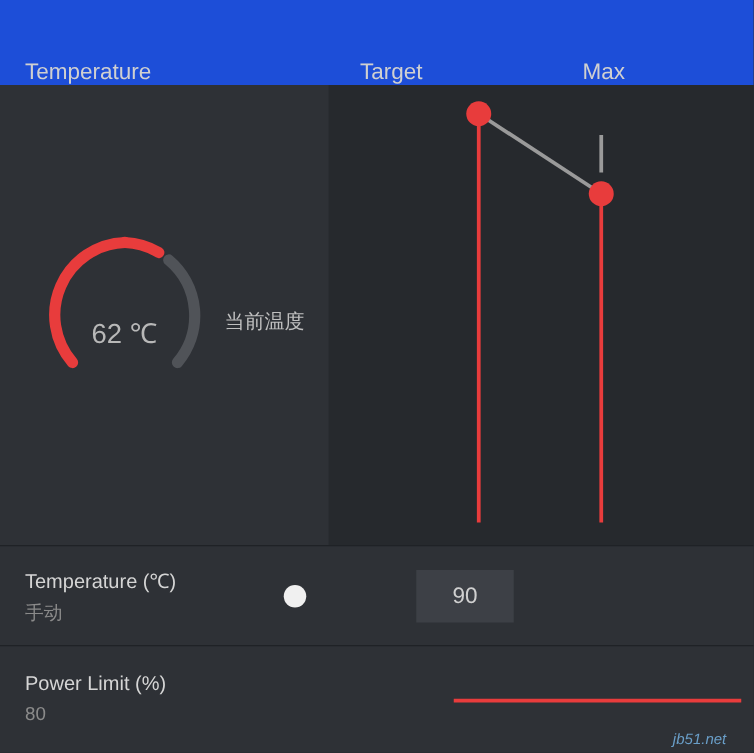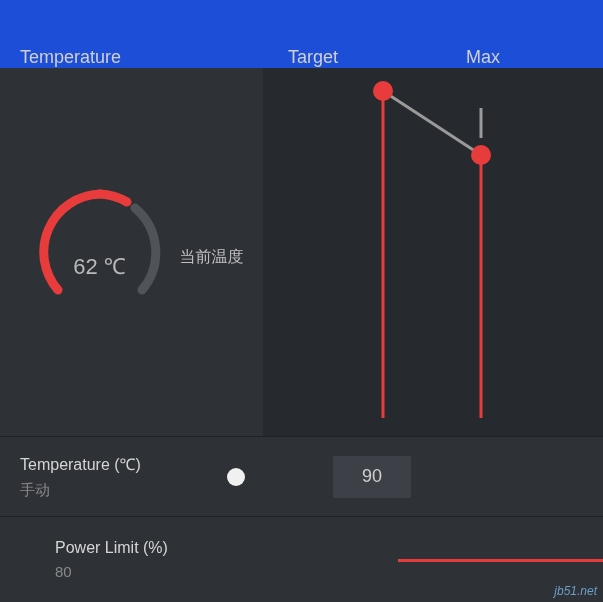--- a/index.html
+++ b/index.html
@@ -146,21 +146,20 @@
       font-size: 18px;
       color: #d0d0d0;
       cursor: pointer;
     }
     .power-row {
       display: flex;
       height: 86px;
       align-items: center;
       background: #2e3136;
       border-top: 1px solid #1f2226;
-      padding-left: 35px;
     }
     .power-left {
       width: 263px;
       padding-left: 20px;
       display: flex;
       flex-direction: column;
       gap: 6px;
     }
     .power-right {
       flex: 1;
@@ -172,21 +171,21 @@
     .power-slider-track {
       position: absolute;
       left: 100px;
       top: 42px;
       width: 230px;
       height: 3px;
       background: #e83c3c;
     }
     .watermark {
       position: absolute;
-      right: 6px;
+      right: 22px;
       bottom: 4px;
       font-size: 12px;
       color: #6a9fc9;
       font-style: italic;
     }
   </style>
 </head>
 <body>
 
 <div class="header">

